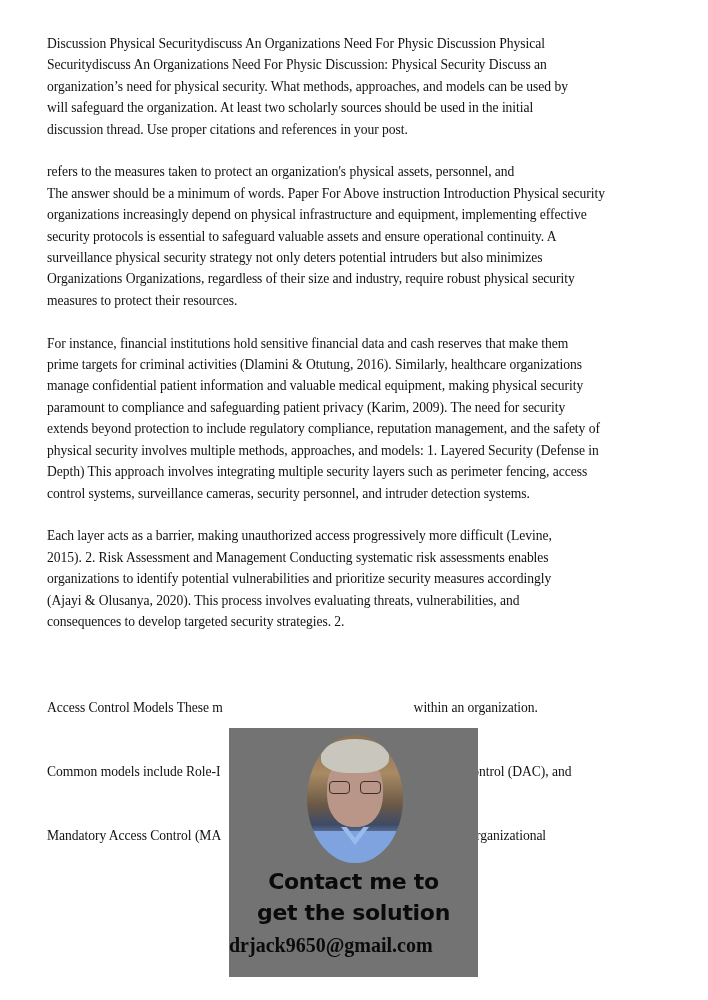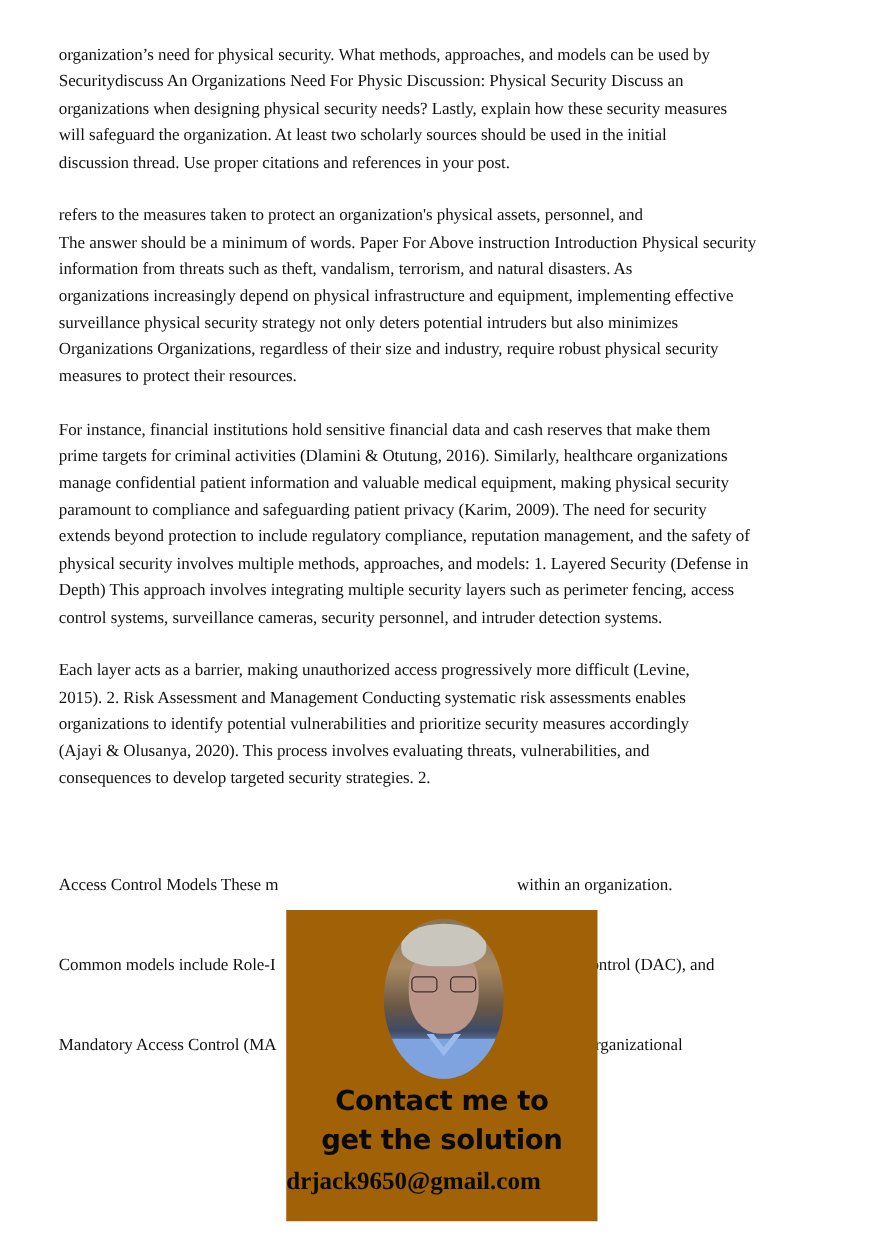--- a/index.html
+++ b/index.html
@@ -31,21 +31,21 @@
       display: block;
       white-space: nowrap;
     }
     
     .promo {
       position: absolute;
       left: 229px;
       top: 728px;
       width: 249px;
       height: 249px;
-      background: #a16207;
+      background: #737373;
     }
     .portrait {
       position: absolute;
       left: 78px;
       top: 7px;
       width: 96px;
       height: 128px;
       border-radius: 50%;
       overflow: hidden;
       background: linear-gradient(180deg, #8a7256 0%, #a88a63 30%, #6a5846 55%, #3e4a66 70%, #7fa6e0 85%, #6d92d0 100%);
@@ -116,31 +116,31 @@
       font-size: 20px;
       line-height: 26px;
       color: #0a0a0a;
     }
   </style>
 </head>
 <body>
 
 <div class="page">
   <p class="para">
+    <span class="line">Discussion Physical Securitydiscuss An Organizations Need For Physic Discussion Physical</span>
+    <span class="line">Securitydiscuss An Organizations Need For Physic Discussion: Physical Security Discuss an</span>
     <span class="line">organization’s need for physical security. What methods, approaches, and models can be used by</span>
-    <span class="line">Securitydiscuss An Organizations Need For Physic Discussion: Physical Security Discuss an</span>
-    <span class="line">organizations when designing physical security needs? Lastly, explain how these security measures</span>
     <span class="line">will safeguard the organization. At least two scholarly sources should be used in the initial</span>
     <span class="line">discussion thread. Use proper citations and references in your post.</span>
   </p>
   <p class="para">
     <span class="line">refers to the measures taken to protect an organization's physical assets, personnel, and</span>
     <span class="line">The answer should be a minimum of words. Paper For Above instruction Introduction Physical security</span>
-    <span class="line">information from threats such as theft, vandalism, terrorism, and natural disasters. As</span>
     <span class="line">organizations increasingly depend on physical infrastructure and equipment, implementing effective</span>
+    <span class="line">security protocols is essential to safeguard valuable assets and ensure operational continuity. A</span>
     <span class="line">surveillance physical security strategy not only deters potential intruders but also minimizes</span>
     <span class="line">Organizations Organizations, regardless of their size and industry, require robust physical security</span>
     <span class="line">measures to protect their resources.</span>
   </p>
   <p class="para">
     <span class="line">For instance, financial institutions hold sensitive financial data and cash reserves that make them</span>
     <span class="line">prime targets for criminal activities (Dlamini &amp; Otutung, 2016). Similarly, healthcare organizations</span>
     <span class="line">manage confidential patient information and valuable medical equipment, making physical security</span>
     <span class="line">paramount to compliance and safeguarding patient privacy (Karim, 2009). The need for security</span>
     <span class="line">extends beyond protection to include regulatory compliance, reputation management, and the safety of</span>

